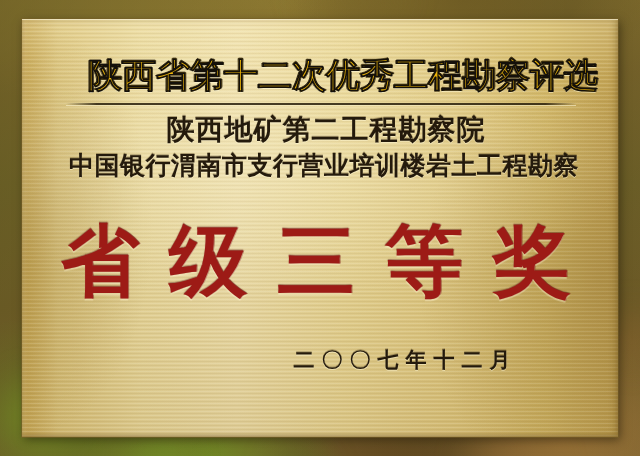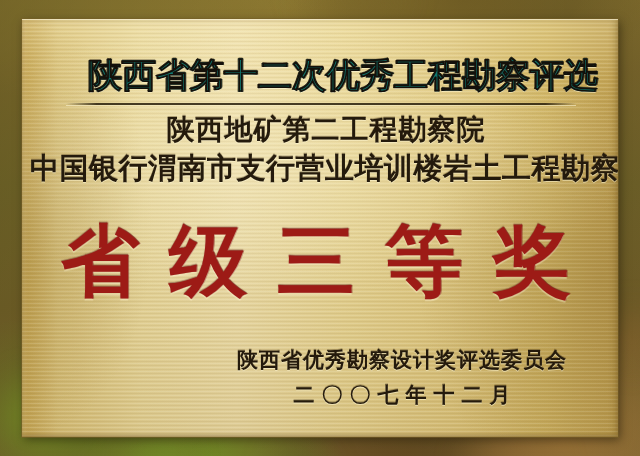--- a/index.html
+++ b/index.html
@@ -156,21 +156,21 @@
   }
 
   .line-title {
     position: absolute;
     left: 0; right: 0;
     top: 34px;
     font-family: "DejaVu Sans", sans-serif;
     font-weight: bold;
     font-size: 34px;
     letter-spacing: 0px;
-    color: #0f766e;
+    color: #eab308;
     text-shadow:
       0 1px 0 rgba(255,250,220,0.65),
       1px 0 0 rgba(30,22,10,0.9),
       -1px 0 0 rgba(30,22,10,0.9),
       0 -1px 0 rgba(40,30,12,0.6);
     margin-left: 46px;
     -webkit-text-stroke: 0.6px #14100a;
   }
   .title-rule {
     position: absolute;
@@ -190,21 +190,21 @@
     font-weight: bold;
     font-size: 28px;
     letter-spacing: 1px;
   }
   .line-project {
     position: absolute;
     left: 8px; right: 0;
     top: 130px;
     font-family: "DejaVu Serif", serif;
     font-weight: bold;
-    font-size: 29px;
+    font-size: 25px;
     letter-spacing: 0.5px;
   }
 
   .award-line {
     position: absolute;
     left: 0; right: 8px;
     top: 196px;
     font-family: "DejaVu Serif", serif;
     font-weight: bold;
     font-size: 78px;
@@ -276,21 +276,20 @@
       <div class="title-rule"></div>
 
       <div class="line-org engraved">陕西地矿第二工程勘察院</div>
 
       <div class="line-project engraved">中国银行渭南市支行营业培训楼岩土工程勘察</div>
 
       <div class="award-line">省级三等奖</div>
 
       <div class="footer">
         <div class="footer-block">
-          <div class="line-committee engraved">陕西省优秀勘察设计奖评选委员会</div>
           <div class="line-date engraved">二〇〇七年十二月</div>
         </div>
       </div>
 
     </div>
   </div>
 
 </div>
 
 </body></html>

